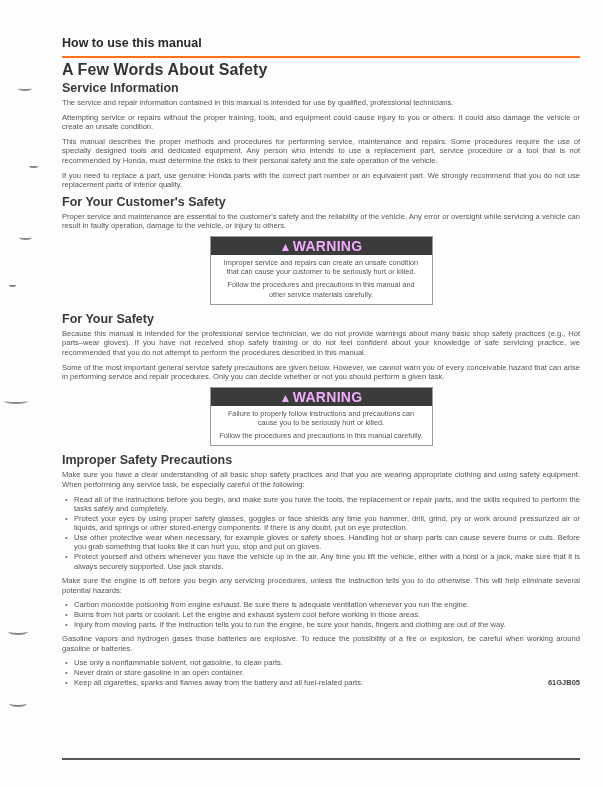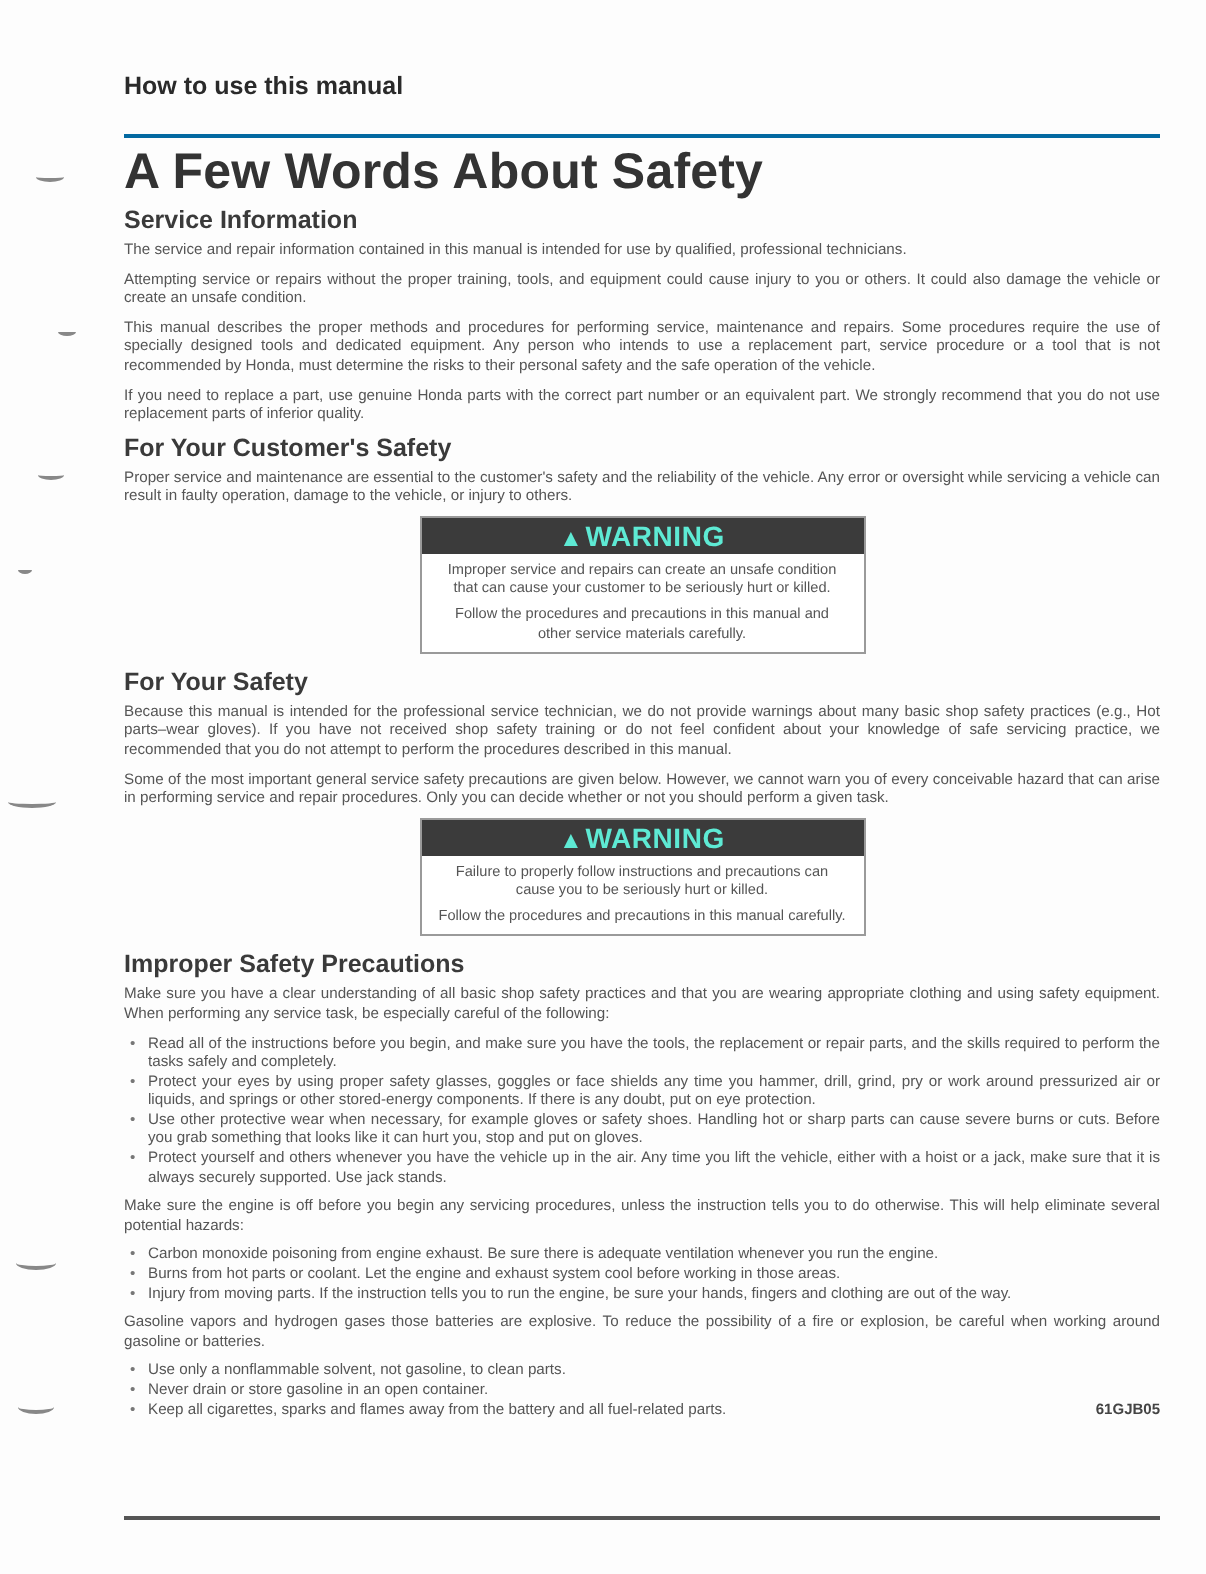--- a/index.html
+++ b/index.html
@@ -5,30 +5,30 @@
     html, body { margin: 0; padding: 0; }
     body {
       width: 603px; height: 787px; position: relative; overflow: hidden;
       background: #fdfdfd;
       font-family: "Liberation Sans", sans-serif;
       color: #4a4a4a;
     }
     .page { position: absolute; left: 62px; top: 36px; width: 518px; }
     .running-head {
       font-size: 12.5px; font-weight: bold; color: #2a2a2a;
-      padding-bottom: 17px; border-bottom: 2px solid #0369a1; margin-bottom: 3px;
+      padding-bottom: 6px; border-bottom: 2px solid #f97316; margin-bottom: 3px;
     }
-    h1 { font-size: 25px; font-weight: bold; color: #333; margin: 0 0 2px 0; letter-spacing: 0.1px; }
+    h1 { font-size: 16px; font-weight: bold; color: #333; margin: 0 0 2px 0; letter-spacing: 0.1px; }
     h2 { font-size: 12.5px; font-weight: bold; color: #3a3a3a; margin: 0 0 3px 0; }
     p { font-size: 7.6px; line-height: 9.6px; margin: 0 0 5px 0; color: #555; text-align: justify; }
     .warn {
       width: 221px; margin: 2px auto 7px auto; border: 1px solid #9a9a9a; background: #fff;
     }
     .warn-head {
-      background: #3b3b3b; color: #5eead4; text-align: center;
+      background: #3b3b3b; color: #f0abfc; text-align: center;
       font-size: 14px; font-weight: bold; height: 18px; line-height: 18px; letter-spacing: 0.3px;
     }
     .warn-head .tri { font-size: 12px; margin-right: 1px; }
     .warn-body { padding: 3px 8px 1px 8px; }
     .warn-body p { font-size: 7.3px; line-height: 9.2px; text-align: center; margin-bottom: 4px; }
     ul { list-style: none; margin: 0 0 5px 0; padding: 0; }
     li { position: relative; padding-left: 12px; font-size: 7.6px; line-height: 9.6px; color: #555; text-align: justify; }
     li::before { content: "•"; position: absolute; left: 3px; top: 0; color: #777; }
     .last-row { display: flex; justify-content: space-between; align-items: center; }
     .last-row span.code { font-size: 7.5px; font-weight: bold; color: #444; padding-left: 13px; }

